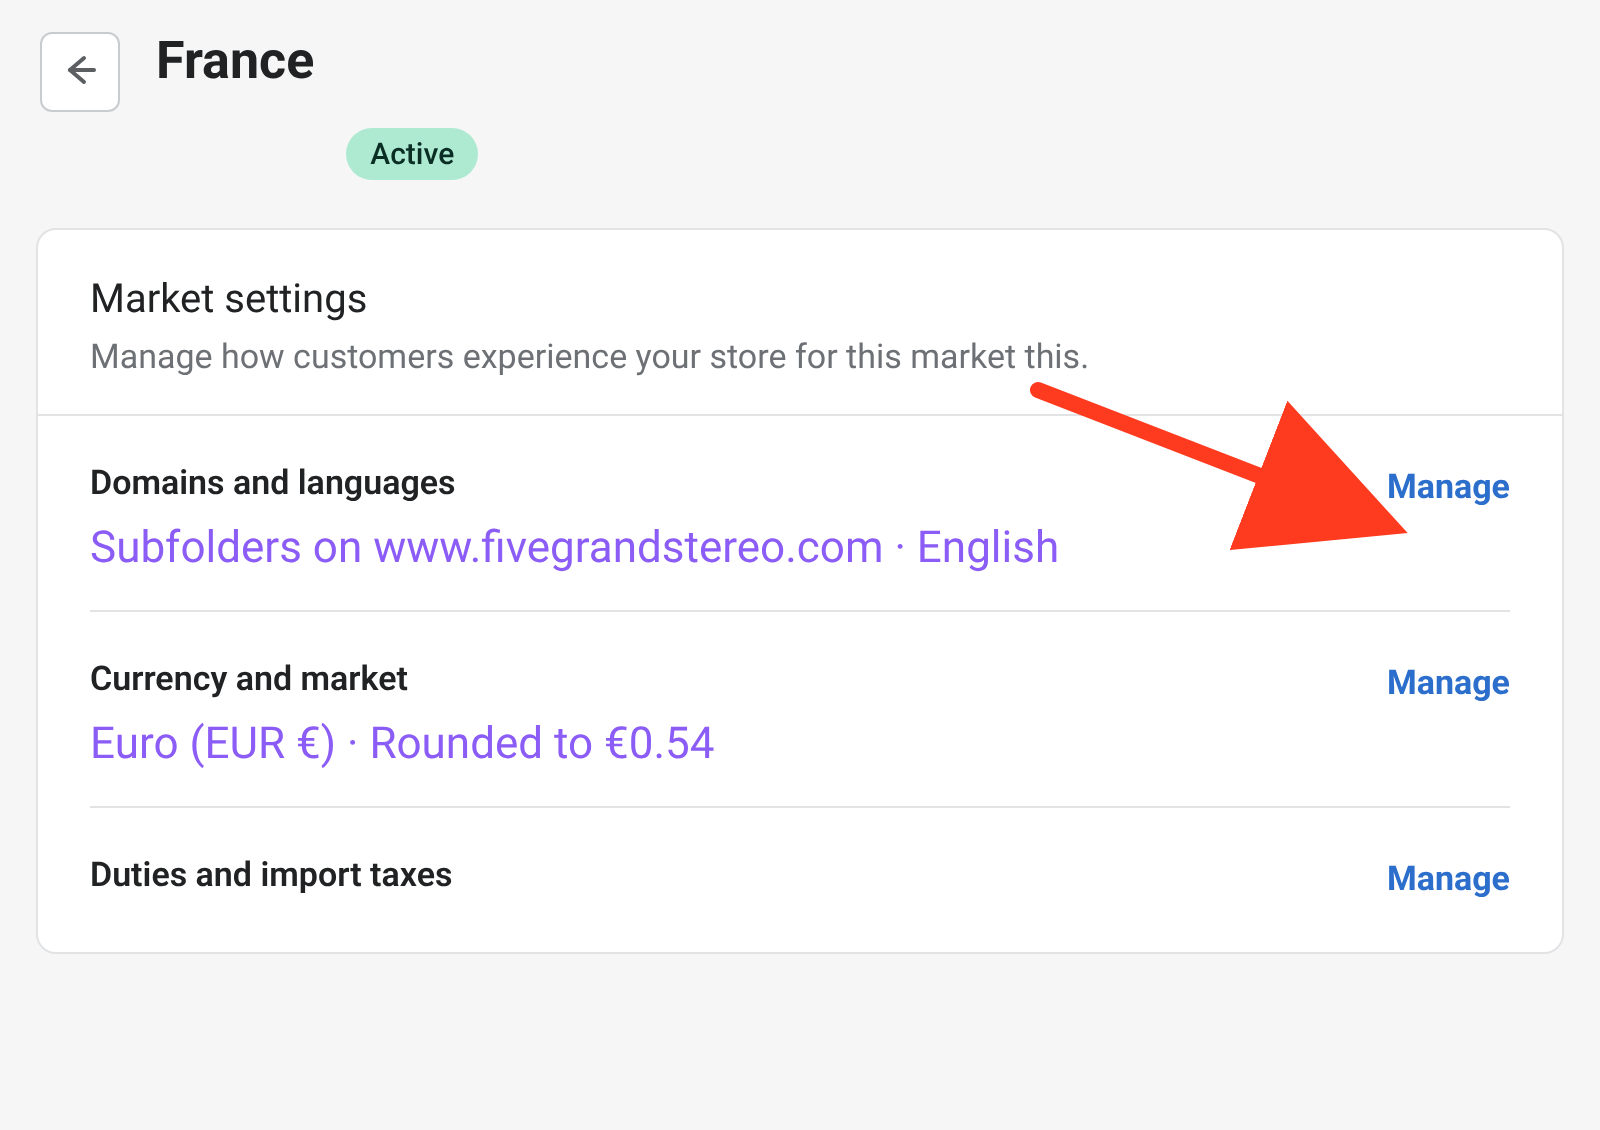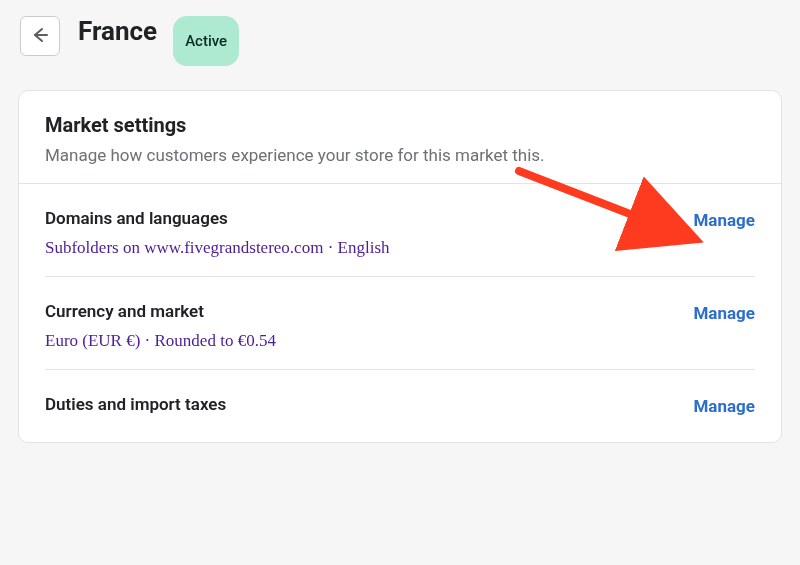--- a/index.html
+++ b/index.html
@@ -34,38 +34,39 @@
   .back-btn svg { width: 20px; height: 20px; }
   .title {
     font-size: 26px;
     font-weight: 700;
   }
   .badge {
     background: #aee9d1;
     color: #0a2e24;
     font-size: 15px;
     font-weight: 500;
-    padding: 16px 12px;
+    padding: 4px 12px;
     border-radius: 14px;
     margin-left: -2px;
+    margin-top: 48px;
   }
   .card {
     background: #ffffff;
     border: 1px solid #e1e3e5;
     border-radius: 10px;
     overflow: hidden;
     position: relative;
   }
   .card-header {
     padding: 22px 26px 18px 26px;
     border-bottom: 1px solid #e1e3e5;
   }
   .card-title {
     font-size: 20px;
-    font-weight: 700;
+    font-weight: 400;
     margin-bottom: 8px;
   }
   .card-desc {
     font-size: 17px;
     color: #6d7175;
   }
   .section {
     padding: 24px 26px 18px 26px;
     display: flex;
     justify-content: space-between;
@@ -77,23 +78,22 @@
     border: none;
     border-top: 1px solid #e1e3e5;
   }
   .section-left { flex: 1; }
   .section-title {
     font-size: 17px;
     font-weight: 600;
     margin-bottom: 10px;
   }
   .section-sub {
-    font-size: 17px;
-    color: #4c1d95;
-    font-family: Liberation Serif, serif;
+    font-size: 22px;
+    color: #8b5cf6;
   }
   .manage-link {
     color: #2c6ecb;
     font-size: 17px;
     font-weight: 700;
     cursor: pointer;
     text-decoration: none;
     align-self: flex-start;
     margin-top: 2px;
   }

